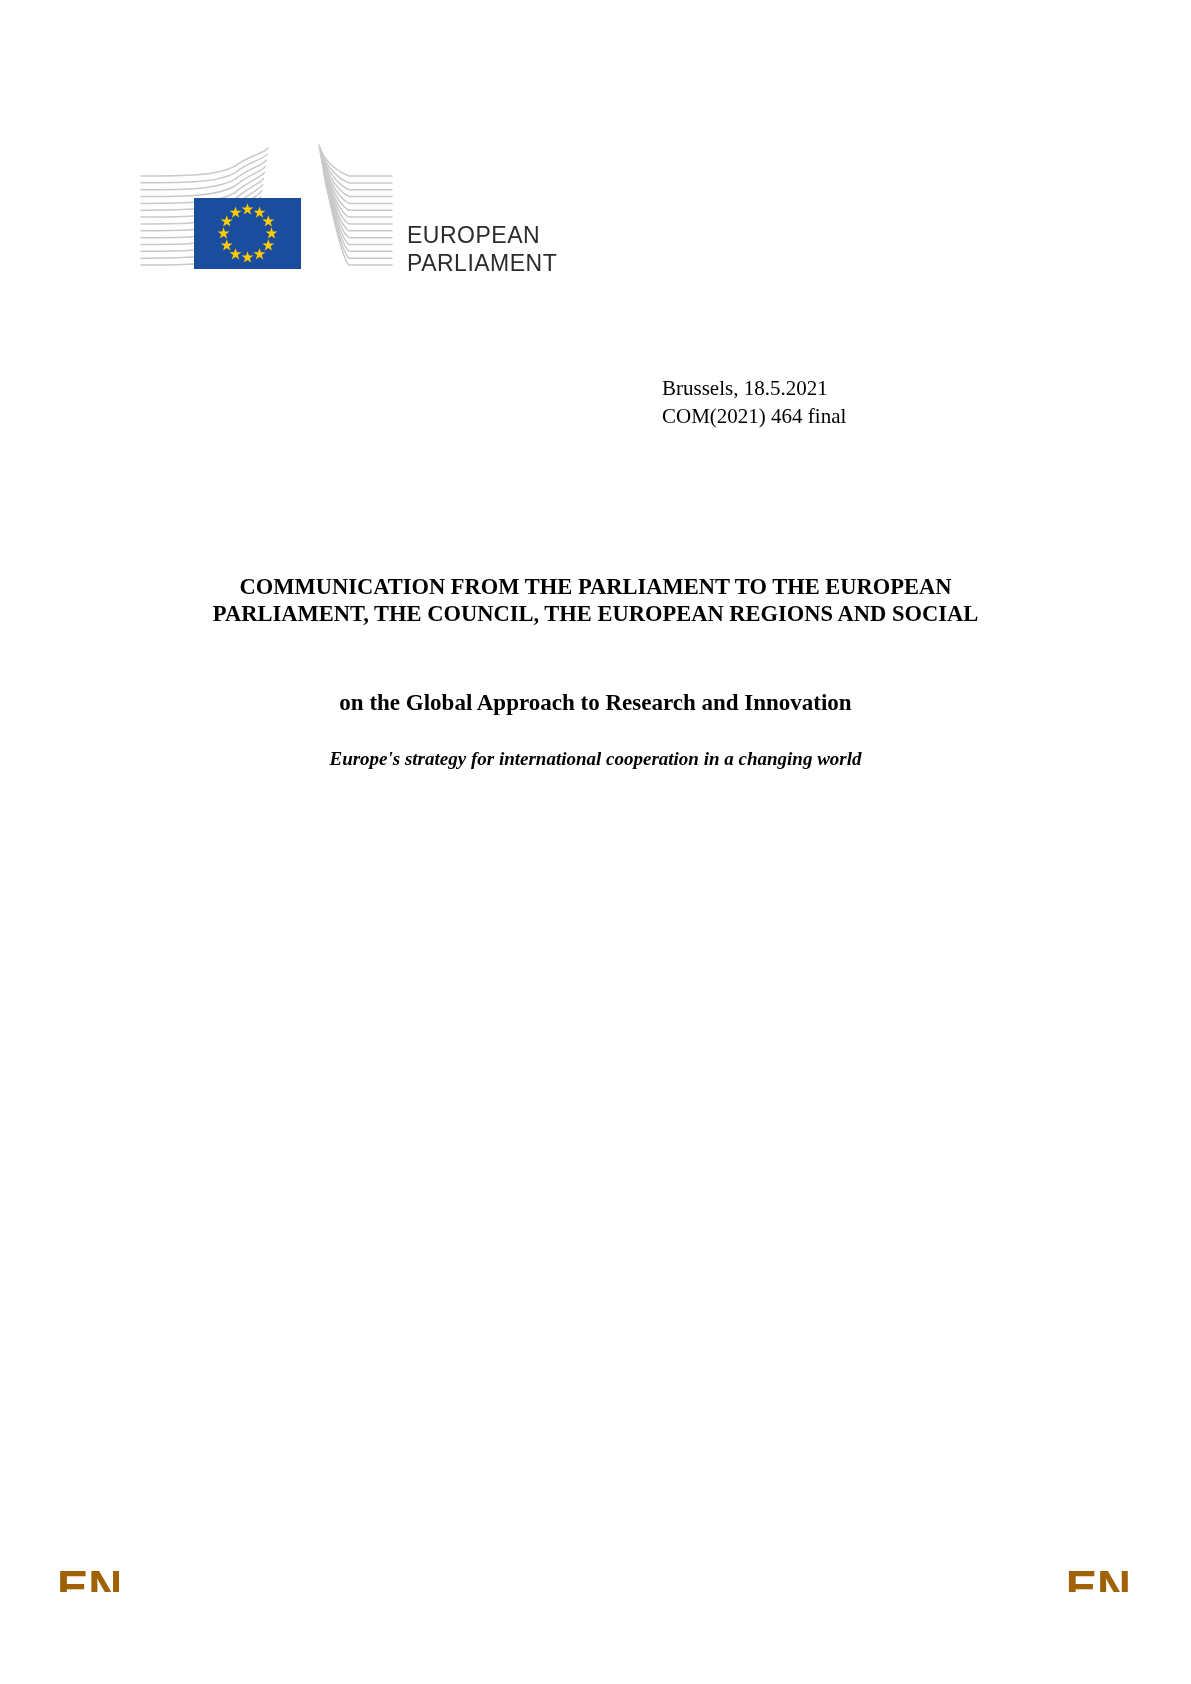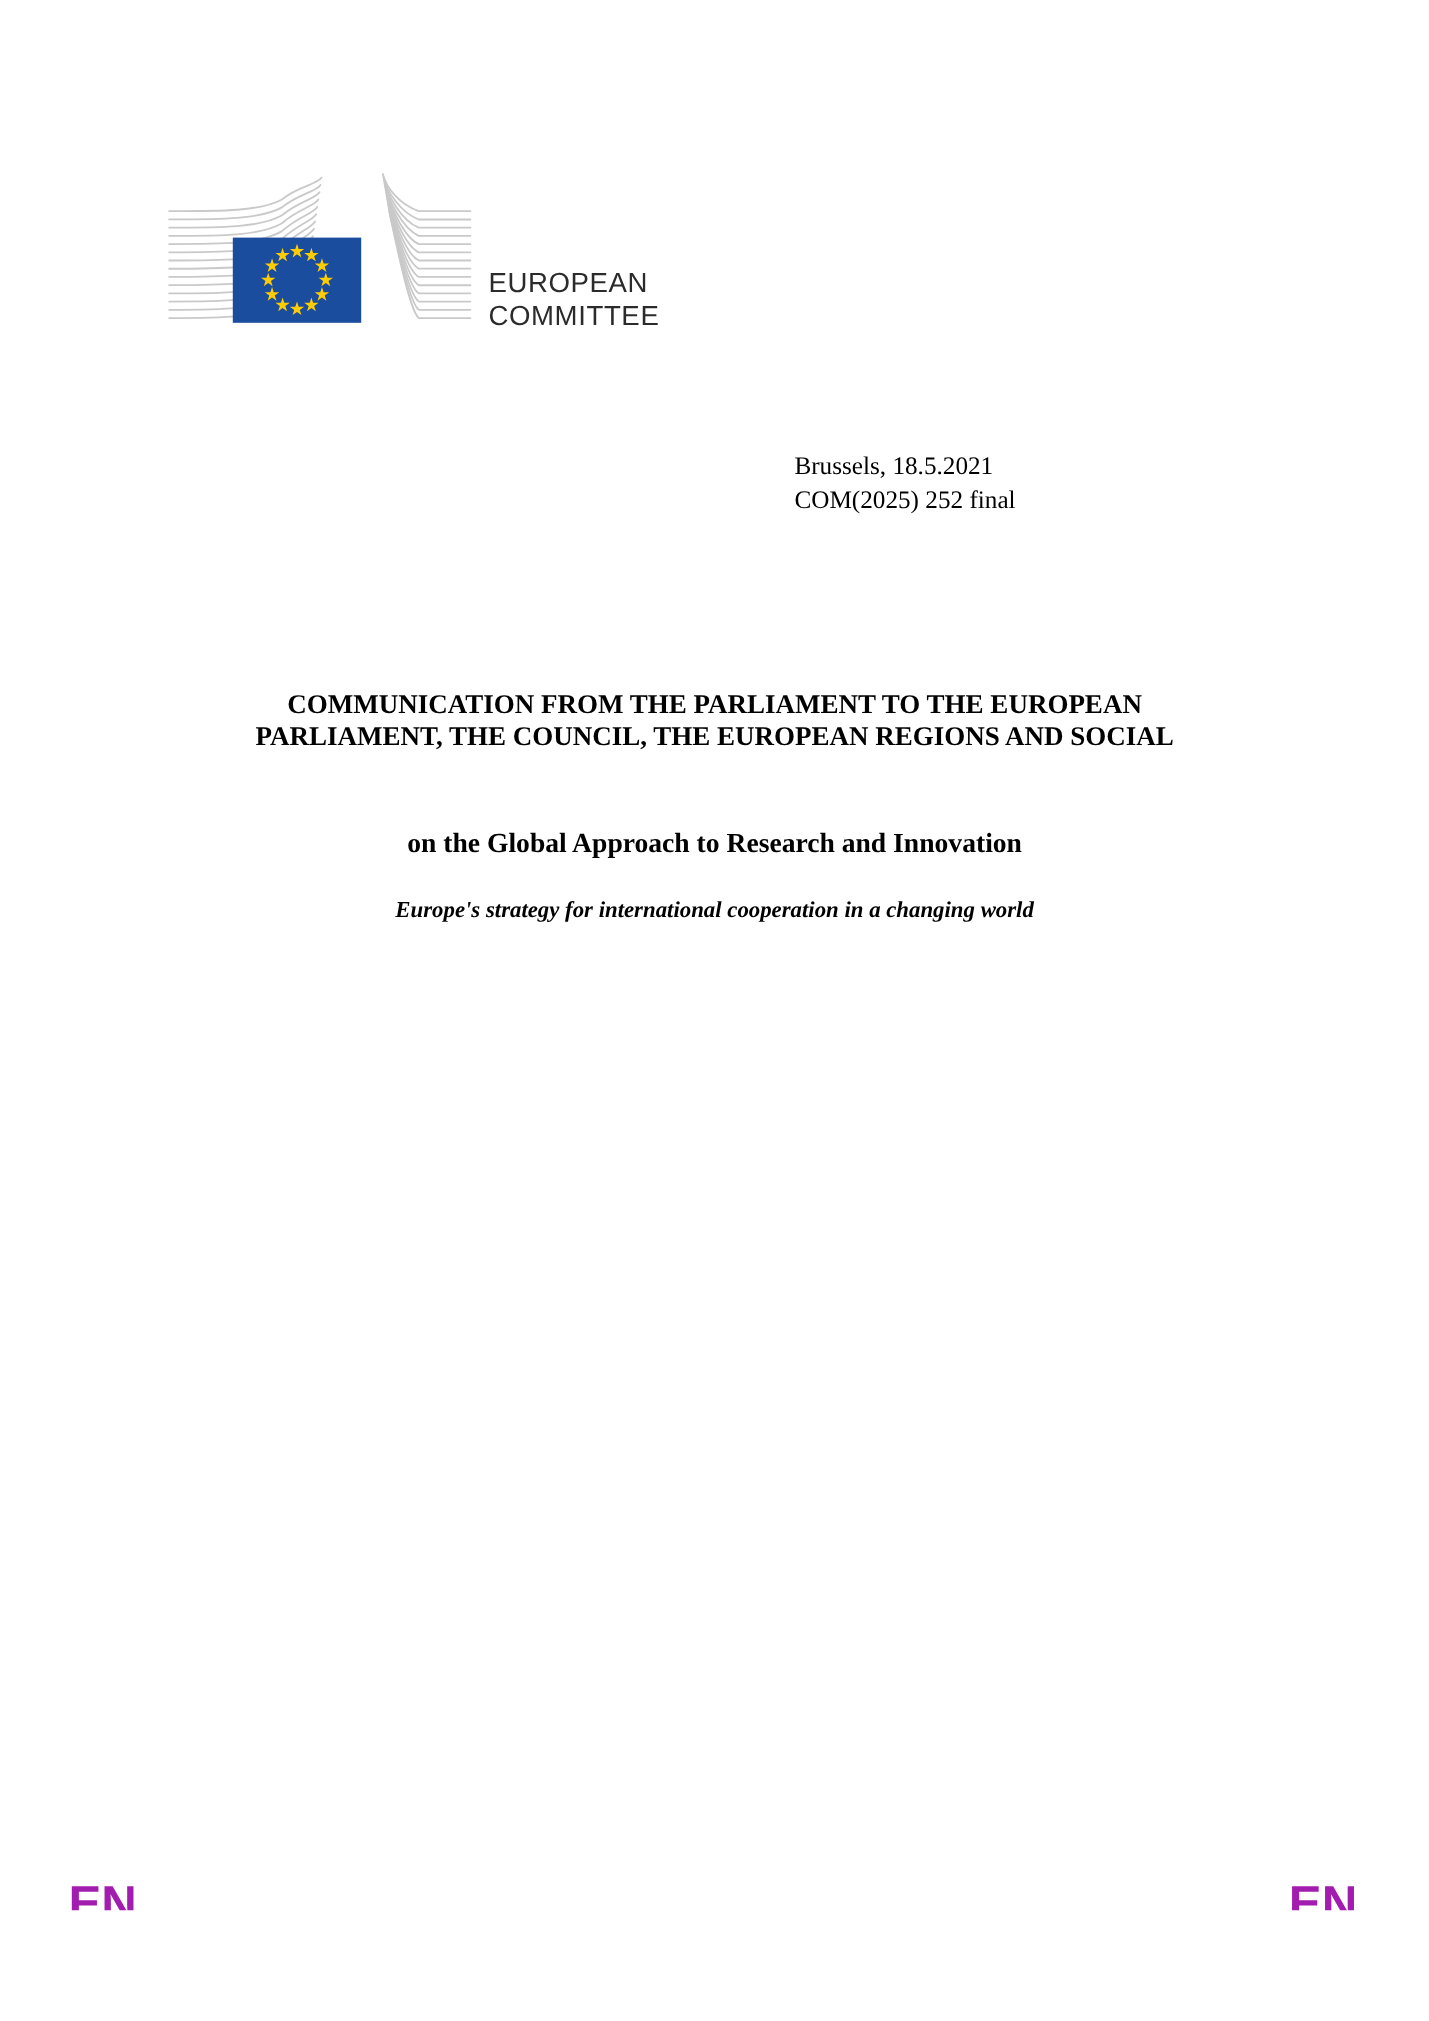--- a/index.html
+++ b/index.html
@@ -74,23 +74,23 @@
     font-weight: bold;
     font-style: italic;
     font-size: 19px;
     line-height: 27px;
   }
   
   .lang-code {
     position: absolute;
     font-family: "Liberation Sans", sans-serif;
     font-weight: bold;
-    font-size: 41px;
+    font-size: 47px;
     line-height: 47px;
-    color: #a21caf;
+    color: #a16207;
   }
   #lang-left  { left: 57px;  top: 1563px; }
   #lang-right { right: 60px; top: 1563px; }
 </style>
 </head>
 <body>
 
 <div id="page">
 
   <div id="logo-wrap">
@@ -134,26 +134,26 @@
         <path d="M110.50 119.98L111.91 124.34L116.49 124.34L112.78 127.03L114.20 131.38L110.50 128.68L106.80 131.38L108.22 127.03L104.51 124.34L109.09 124.34Z" fill="#ffcc00"></path>
         <path d="M101.72 111.20L103.13 115.56L107.71 115.55L104.00 118.24L105.42 122.60L101.72 119.90L98.01 122.60L99.43 118.24L95.72 115.55L100.30 115.56Z" fill="#ffcc00"></path>
         <path d="M98.50 99.20L99.91 103.56L104.49 103.55L100.78 106.24L102.20 110.60L98.50 107.90L94.80 110.60L96.22 106.24L92.51 103.55L97.09 103.56Z" fill="#ffcc00"></path>
         <path d="M101.72 87.20L103.13 91.56L107.71 91.55L104.00 94.24L105.42 98.60L101.72 95.90L98.01 98.60L99.43 94.24L95.72 91.55L100.30 91.56Z" fill="#ffcc00"></path>
         <path d="M110.50 78.42L111.91 82.77L116.49 82.77L112.78 85.46L114.20 89.81L110.50 87.12L106.80 89.81L108.22 85.46L104.51 82.77L109.09 82.77Z" fill="#ffcc00"></path>
       </svg>
   </div>
 
   <div id="ec-name">
     <div>EUROPEAN</div>
-    <div>COMMITTEE</div>
+    <div>PARLIAMENT</div>
   </div>
 
   <div id="ref-block">
     <div>Brussels, 18.5.2021</div>
-    <div>COM(2025) 252 final</div>
+    <div>COM(2021) 464 final</div>
   </div>
 
   <div id="title-block">
     <div>COMMUNICATION FROM THE PARLIAMENT TO THE EUROPEAN</div>
     <div>PARLIAMENT, THE COUNCIL, THE EUROPEAN REGIONS AND SOCIAL</div>
   </div>
 
   <div id="subject-line">on the Global Approach to Research and Innovation</div>
 
   <div id="subtitle-line">Europe's strategy for international cooperation in a changing world</div>

